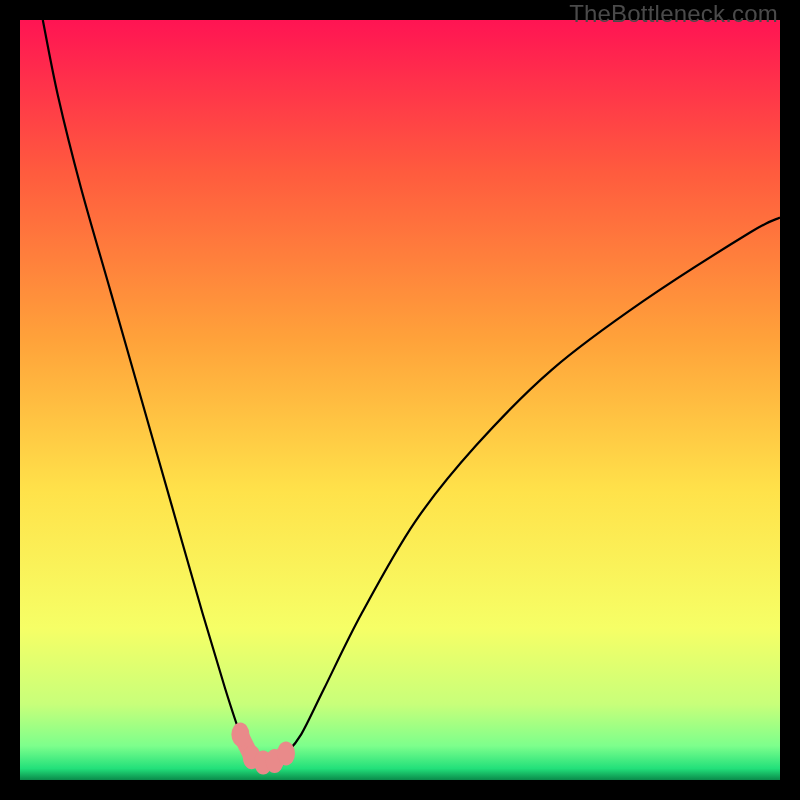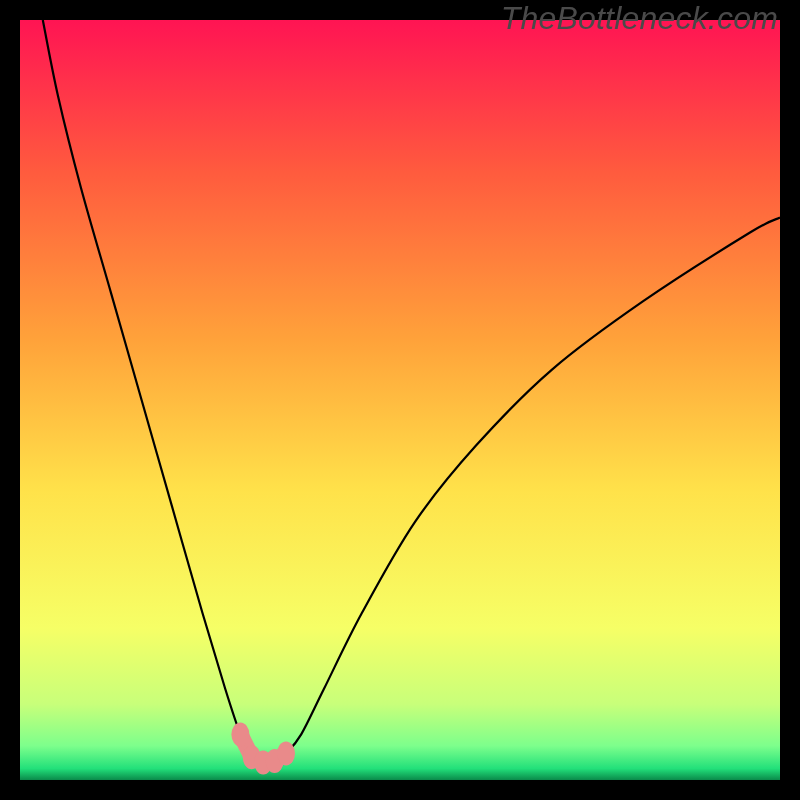--- a/index.html
+++ b/index.html
@@ -23,25 +23,24 @@
     position: absolute;
     left: 0;
     top: 0;
     width: 760px;
     height: 760px;
   }
   .watermark {
     position: absolute;
     top: 0px;
     right: 22px;
-    font-size: 32px;
+    font-size: 24px;
     font-weight: 500;
     color: #4a4a4a;
     letter-spacing: 0.2px;
-    font-style: italic;
   }
   svg.curve {
     position: absolute;
     left: 0;
     top: 0;
     width: 760px;
     height: 760px;
   }
   svg.markers {
     position: absolute;

